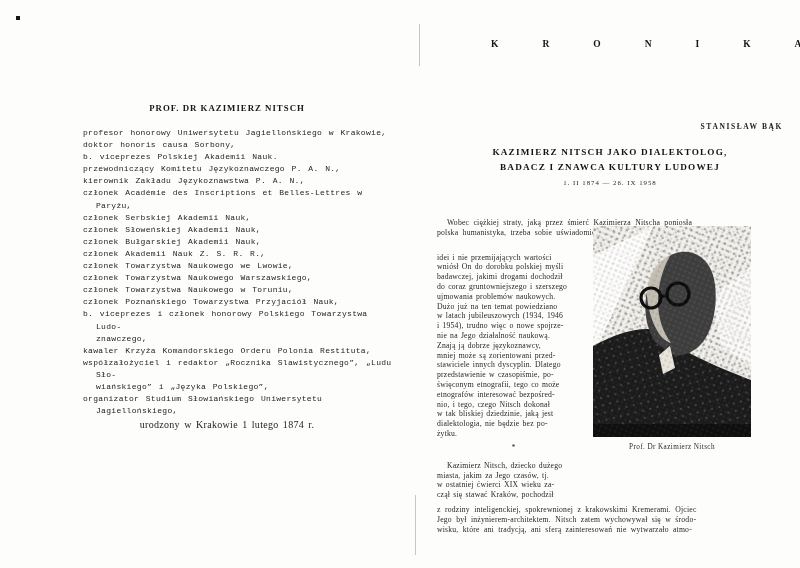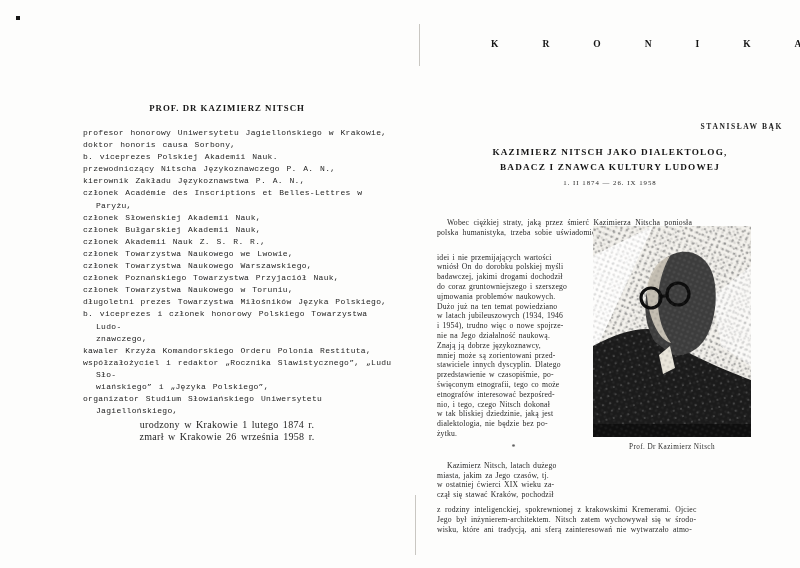--- a/index.html
+++ b/index.html
@@ -90,40 +90,39 @@
   <div class="print-mark"></div>
   <div class="gutter-line gutter-top"></div>
   <div class="gutter-line gutter-bottom"></div>
 
   <section class="left-page">
     <h1 class="left-title">PROF. DR KAZIMIERZ NITSCH</h1>
     <ul class="credentials">
       <li>profesor honorowy Uniwersytetu Jagiellońskiego w Krakowie,</li>
       <li>doktor honoris causa Sorbony,</li>
       <li>b. viceprezes Polskiej Akademii Nauk.</li>
-      <li>przewodniczący Nitscha Językoznawczego P. A. N.,</li>
+      <li>przewodniczący Komitetu Językoznawczego P. A. N.,</li>
       <li>kierownik Zakładu Językoznawstwa P. A. N.,</li>
       <li>członek Académie des Inscriptions et Belles-Lettres w Paryżu,</li>
+      <li>członek Serbskiej Akademii Nauk,</li>
       <li>członek Słoweńskiej Akademii Nauk,</li>
       <li>członek Bułgarskiej Akademii Nauk,</li>
       <li>członek Akademii Nauk Z. S. R. R.,</li>
       <li>członek Towarzystwa Naukowego we Lwowie,</li>
       <li>członek Towarzystwa Naukowego Warszawskiego,</li>
+      <li>członek Towarzystwa Naukowego w Toruniu,</li>
       <li>członek Poznańskiego Towarzystwa Przyjaciół Nauk,</li>
-      <li>członek Towarzystwa Naukowego w Toruniu,</li>
-      <li>długoletni prezes Towarzystwa Miłośników Języka Polskiego,</li>
       <li>b. viceprezes i członek honorowy Polskiego Towarzystwa Ludo-
 znawczego,</li>
       <li>kawaler Krzyża Komandorskiego Orderu Polonia Restituta,</li>
       <li>współzałożyciel i redaktor „Rocznika Slawistycznego”, „Ludu Sło-
 wiańskiego” i „Języka Polskiego”,</li>
       <li>organizator Studium Słowiańskiego Uniwersytetu Jagiellońskiego,</li>
     </ul>
     <p class="centered-line first">urodzony w Krakowie 1 lutego 1874 r.</p>
-    <p class="centered-line">zmarł w Krakowie 26 września 1958 r.</p>
   </section>
 
   <section class="right-page">
     <div class="kronika">KRONIKA</div>
     <div class="author">STANISŁAW BĄK</div>
     <div class="article-title">
       <div>KAZIMIERZ NITSCH JAKO DIALEKTOLOG,</div>
       <div>BADACZ I ZNAWCA KULTURY LUDOWEJ</div>
     </div>
     <div class="dates">1. II 1874 — 26. IX 1958</div>
@@ -144,21 +143,21 @@
 mniej może są zorientowani przed-
 stawiciele innych dyscyplin. Dlatego
 przedstawienie w czasopiśmie, po-
 święconym etnografii, tego co może
 etnografów interesować bezpośred-
 nio, i tego, czego Nitsch dokonał
 w tak bliskiej dziedzinie, jaką jest
 dialektologia, nie będzie bez po-
 żytku.</p>
       <div class="separator">*</div>
-      <p class="para narrow2">Kazimierz Nitsch, latach dużego
+      <p class="para narrow2">Kazimierz Nitsch, dziecko dużego
 miasta, jakim za Jego czasów, tj.
 w ostatniej ćwierci XIX wieku za-
 czął się stawać Kraków, pochodził</p>
       <p class="para full">z rodziny inteligenckiej, spokrewnionej z krakowskimi Kremerami. Ojciec
 Jego był inżynierem-architektem. Nitsch zatem wychowywał się w środo-
 wisku, które ani tradycją, ani sferą zainteresowań nie wytwarzało atmo-</p>
     </div>
 
     <div class="photo">
       <svg viewBox="0 0 158 211" xmlns="http://www.w3.org/2000/svg">

